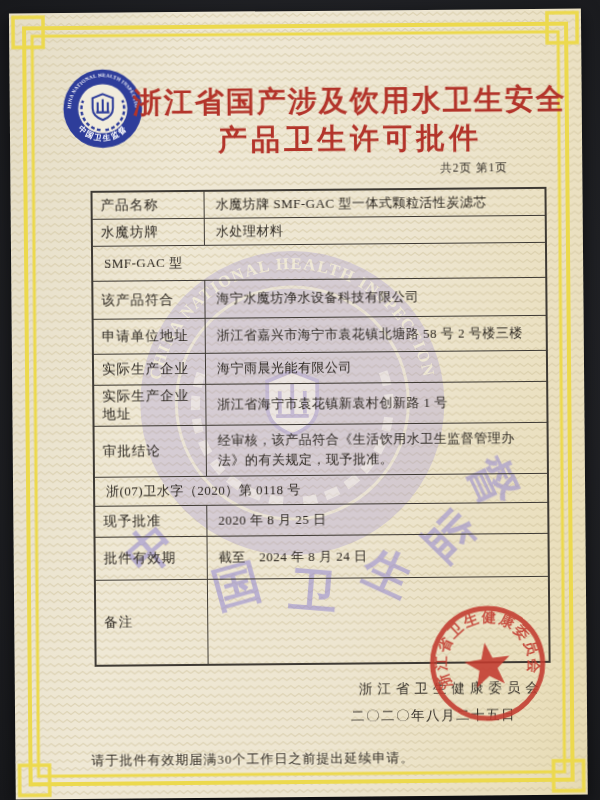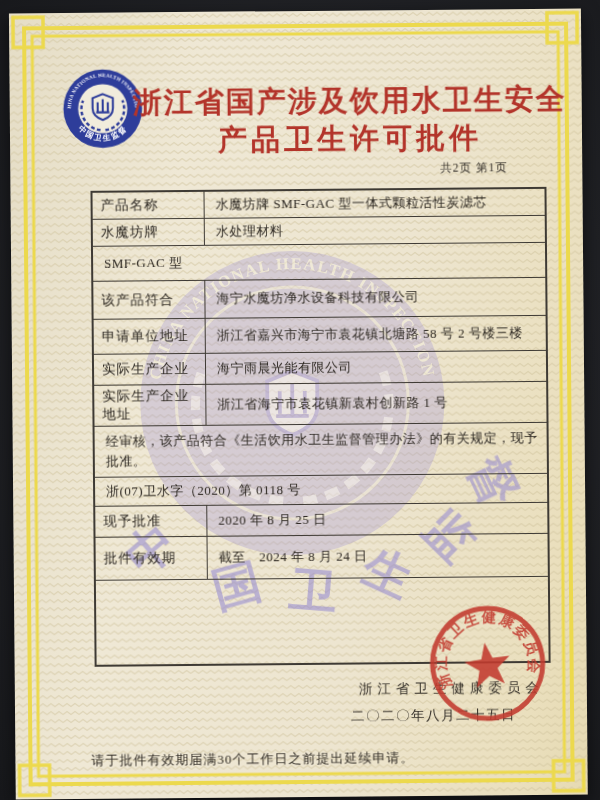--- a/index.html
+++ b/index.html
@@ -142,34 +142,36 @@
     </div>
     <div class="trow h5">
       <div class="tlabel">实际生产企业</div>
       <div class="tvalue">海宁雨晨光能有限公司</div>
     </div>
     <div class="trow h6">
       <div class="tlabel">实际生产企业地址</div>
       <div class="tvalue">浙江省海宁市袁花镇新袁村创新路 1 号</div>
     </div>
     <div class="trow h7">
+      <div class="tlabel">审批结论</div>
       <div class="tvalue">经审核，该产品符合《生活饮用水卫生监督管理办法》的有关规定，现予批准。</div>
     </div>
     <div class="trow h8">
       <div class="tvalue">浙(07)卫水字（2020）第 0118 号</div>
     </div>
     <div class="trow h9">
       <div class="tlabel">现予批准</div>
       <div class="tvalue">2020 年 8 月 25 日</div>
     </div>
     <div class="trow h10">
       <div class="tlabel">批件有效期</div>
       <div class="tvalue">截至　2024 年 8 月 24 日</div>
     </div>
     <div class="trow h11">
+      <div class="tlabel">备注</div>
       <div class="tvalue"></div>
     </div>
   </div>
 
   <div class="issuer-line">浙江省卫生健康委员会</div>
   <div class="date-line">二〇二〇年八月二十五日</div>
 
   <div class="seal-box">
     <svg width="128" height="128" viewBox="-64 -64 128 128">
       <g transform="rotate(-8)">

